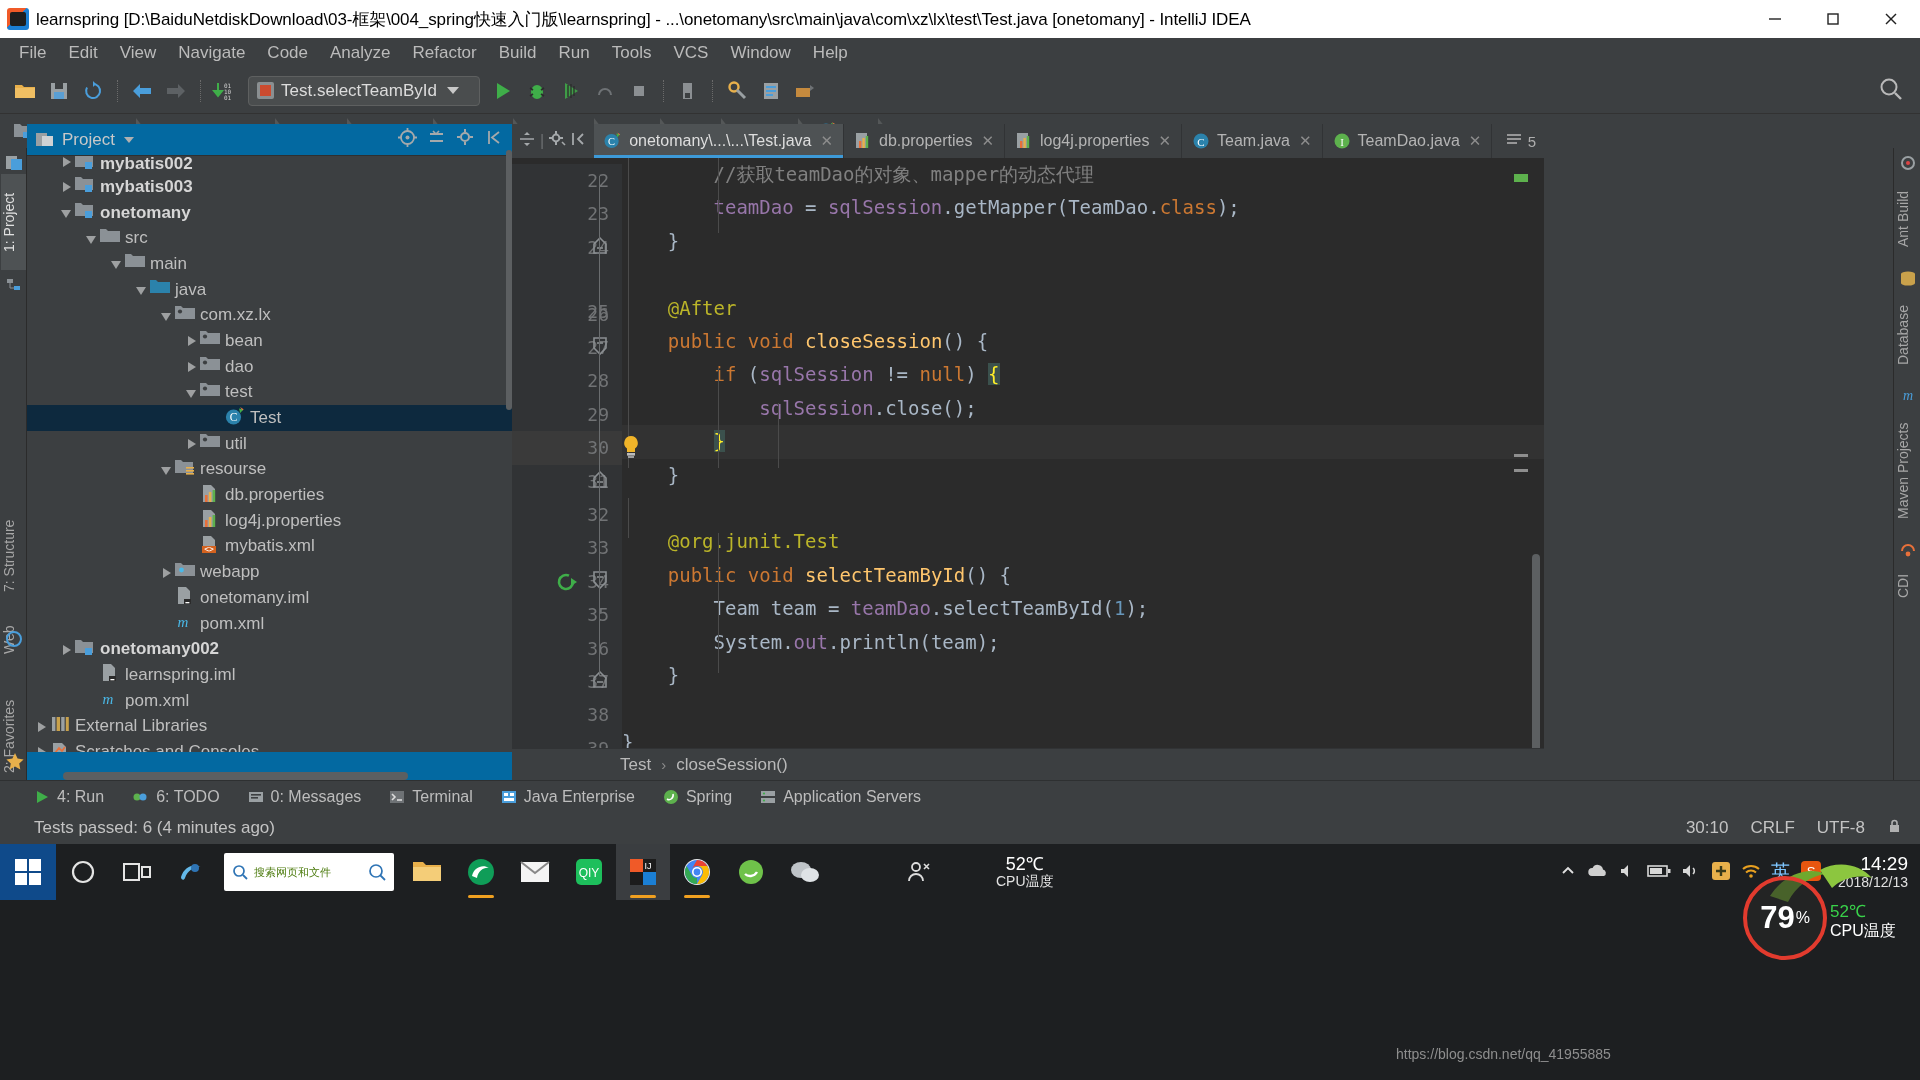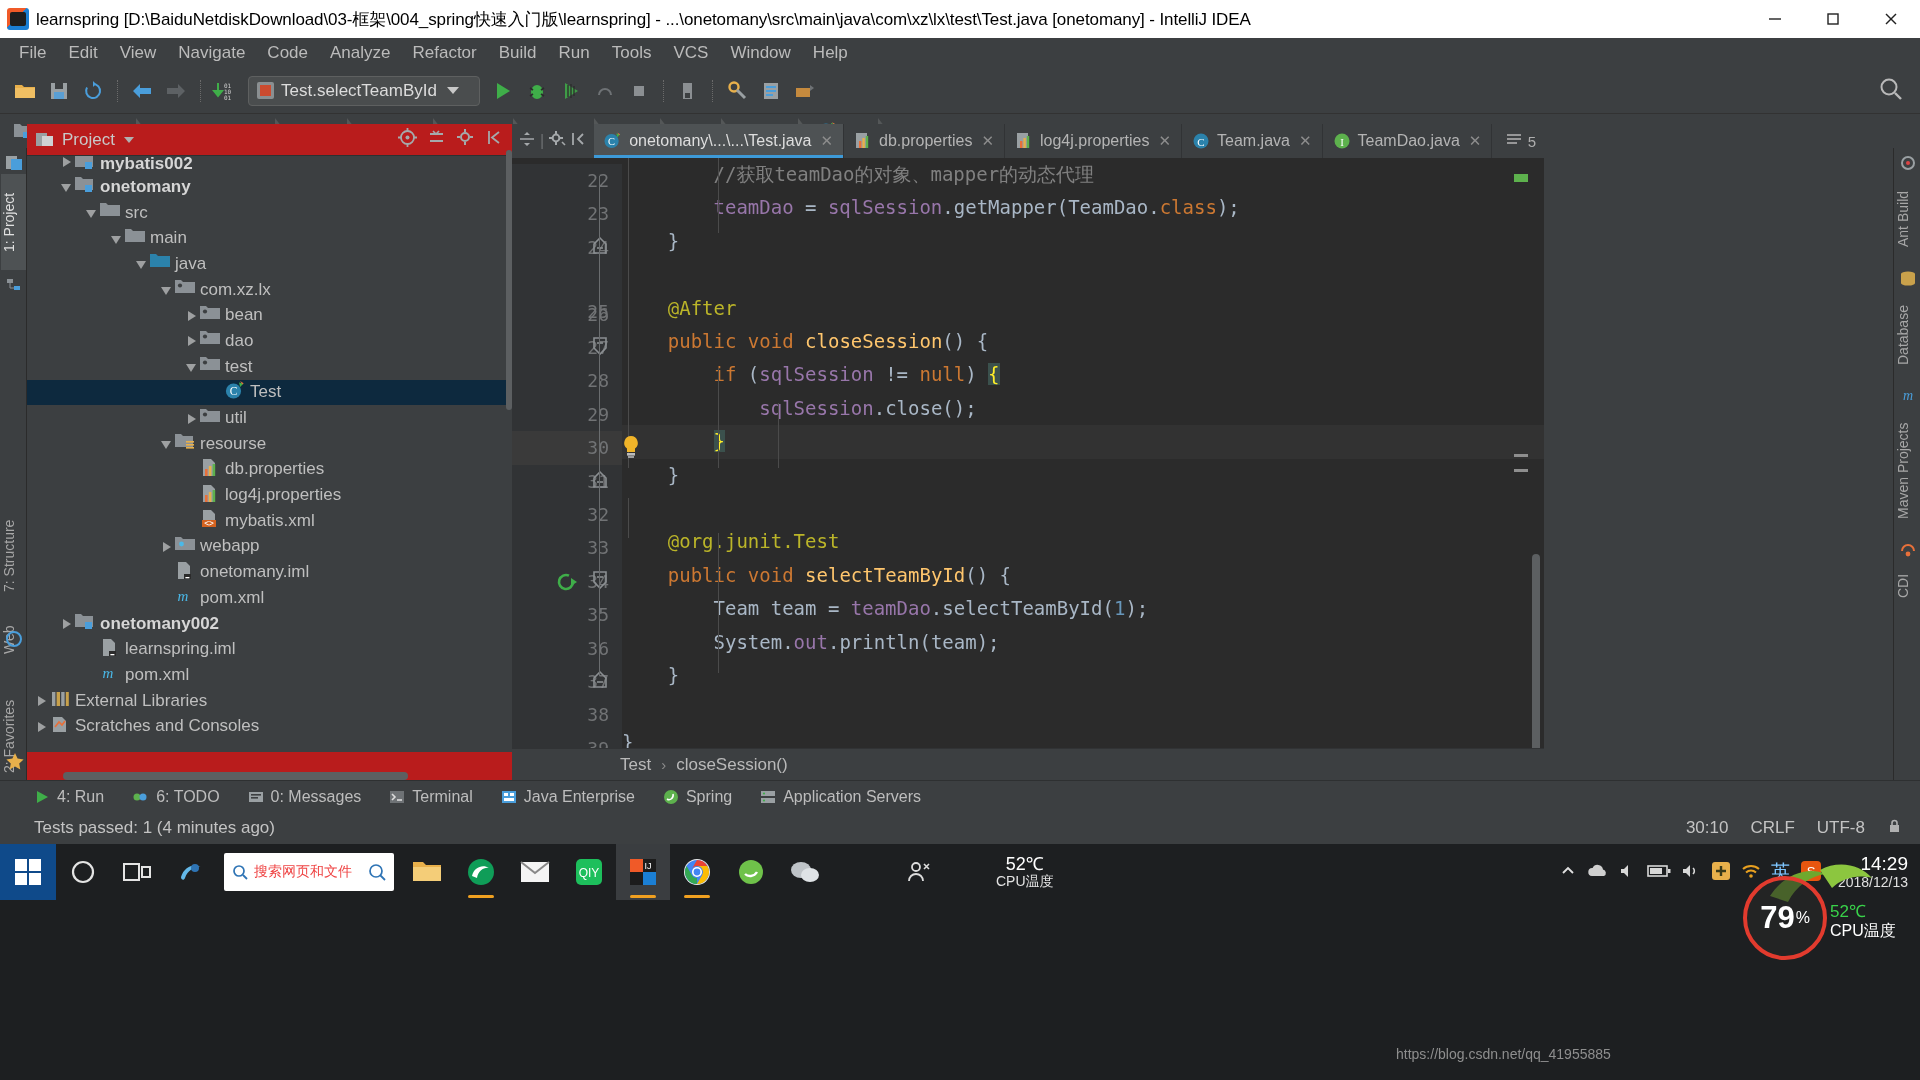--- a/index.html
+++ b/index.html
@@ -110,21 +110,21 @@
     padding: 6px 0; white-space: nowrap;
   }
   .vstab.sel { background: #4e5254; color: #e0e0e0; }
   .striplogo {
     position: absolute; left: 5px; width: 18px; height: 18px;
   }
 
   
   .projpanel {
     position: absolute; left: 27px; top: 124px; width: 485px; height: 656px;
-    background: #b91c1c;
+    background: #0369a1;
   }
   .proj-header {
     height: 32px; display: flex; align-items: center; padding: 0 8px;
     border-bottom: 1px solid #2e3031;
   }
   .proj-title { font-size: 17px; color: #c8c8c8; margin-left: 8px; }
   .proj-caret {
     margin-left: 9px; width:0;height:0;border-left:5px solid transparent;
     border-right:5px solid transparent;border-top:6px solid #b0b0b0;
   }
@@ -278,21 +278,21 @@
   }
   .tb-icon.running::after {
     content:""; position:absolute; bottom:2px; left:14px; width:26px; height:3px;
     background:#f0a020; border-radius:2px;
   }
   .tb-icon.active { background: #3a3d40; }
   .searchbox {
     width: 170px; height: 38px; background: #ffffff; border-radius: 2px;
     display: flex; align-items: center; padding: 0 8px; margin: 0 6px; flex:none;
   }
-  .searchbox .sbtext { font-size: 14px; color: #ef4444; flex:1; }
+  .searchbox .sbtext { font-size: 11px; color: #4d7c0f; flex:1; }
   .tray {
     margin-left: auto; display: flex; align-items: center; gap: 10px; padding-right: 12px;
   }
   .tray span { font-size: 15px; color: #e0e0e0; }
   .cputemp {
     display: flex; flex-direction: column; align-items: center; line-height: 1.05;
     margin-right: 10px;
   }
   .cputemp .t1 { font-size: 18px; color: #ffffff; }
   .cputemp .t2 { font-size: 14px; color: #e2e2e2; }
@@ -639,20 +639,29 @@
 
     <div class="tree" id="tree">
         <div class="trow bold" style="height: 18px; align-items: flex-end;">
           <span class="tw" style="width: 25px;"></span>
           <span class="tarrow closed"></span>
           <span class="ticon"><svg width="20" height="17" viewBox="0 0 20 17">
               <path d="M0 1h6l2 2h10v11H0z" fill="#8b9196"></path>
               <rect x="10" y="9" width="7" height="7" fill="#4a9edb"></rect>
             </svg></span>
           <span class="tlabel">mybatis002</span>
+        </div>
+        <div class="trow bold">
+          <span class="tw" style="width: 25px;"></span>
+          <span class="tarrow closed"></span>
+          <span class="ticon"><svg width="20" height="17" viewBox="0 0 20 17">
+              <path d="M0 1h6l2 2h10v11H0z" fill="#8b9196"></path>
+              <rect x="10" y="9" width="7" height="7" fill="#4a9edb"></rect>
+            </svg></span>
+          <span class="tlabel">mybatis003</span>
         </div>
         <div class="trow bold">
           <span class="tw" style="width: 25px;"></span>
           <span class="tarrow open"></span>
           <span class="ticon"><svg width="20" height="17" viewBox="0 0 20 17">
               <path d="M0 1h6l2 2h10v11H0z" fill="#8b9196"></path>
               <rect x="10" y="9" width="7" height="7" fill="#4a9edb"></rect>
             </svg></span>
           <span class="tlabel">onetomany</span>
         </div>
@@ -1118,21 +1127,21 @@
           <rect x="1" y="2" width="14" height="5" fill="#9aa0a3"></rect>
           <rect x="1" y="9" width="14" height="5" fill="#9aa0a3"></rect>
           <circle cx="4" cy="4.5" r="1.1" fill="#3fae49"></circle>
           <circle cx="4" cy="11.5" r="1.1" fill="#3fae49"></circle>
         </svg>
       <span>Application Servers</span>
     </div>
   </div>
 
   <div class="statusbar">
-    <span class="status-msg">Tests passed: 1 (4 minutes ago)</span>
+    <span class="status-msg">Tests passed: 6 (4 minutes ago)</span>
     <span class="status-right">
       <span>30:10</span>
       <span>CRLF</span>
       <span>UTF-8</span>
       <span>
         <svg width="15" height="16" viewBox="0 0 15 16">
             <rect x="3" y="7" width="9" height="7" fill="#b0b0b0"></rect>
             <path d="M5 7V5a2.5 2.5 0 0 1 5 0v2" fill="none" stroke="#b0b0b0" stroke-width="1.6"></path>
           </svg>
       </span>

